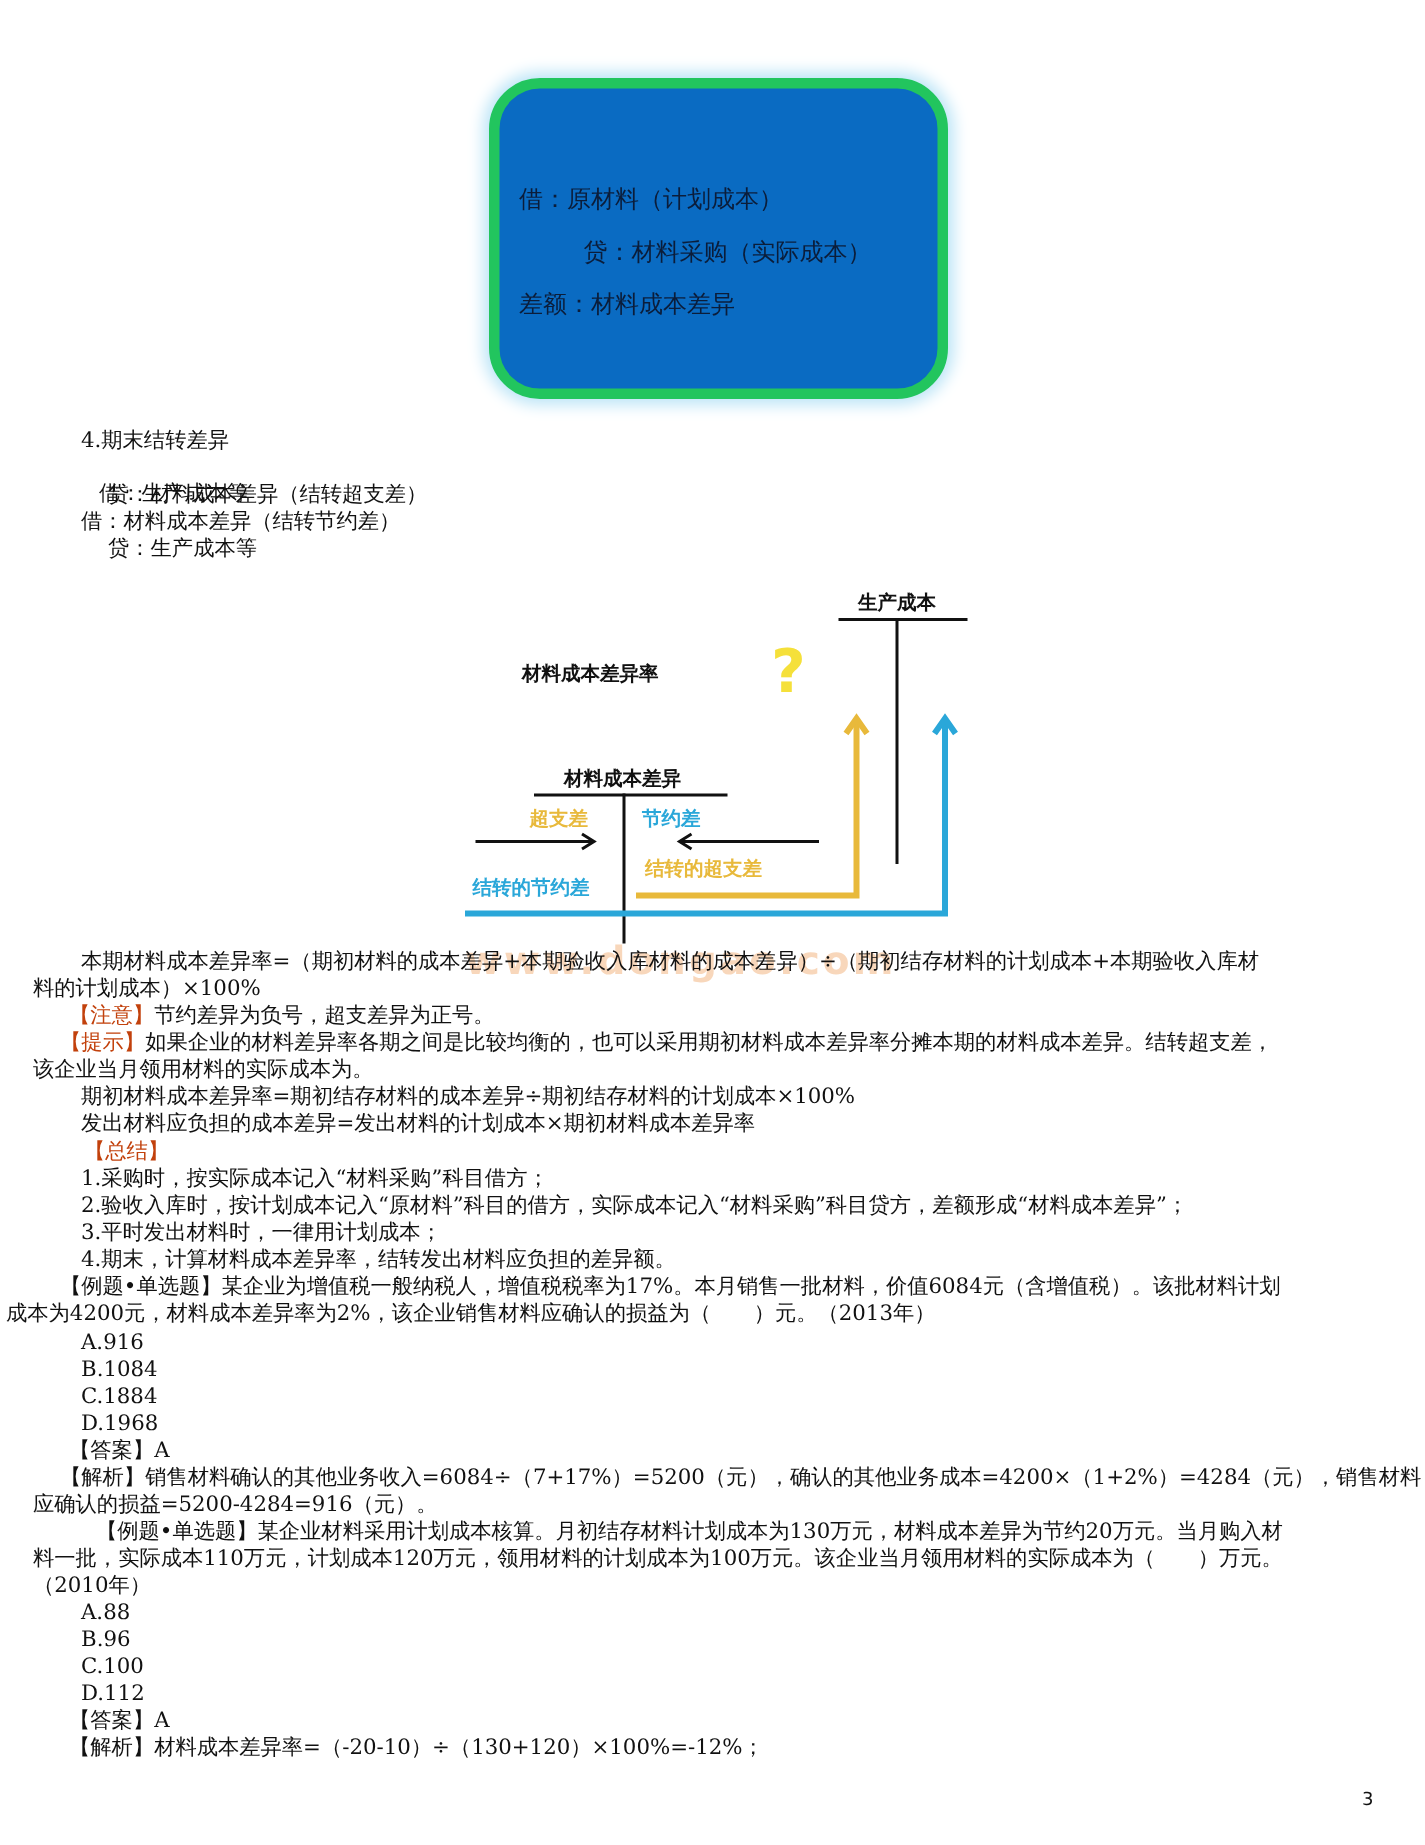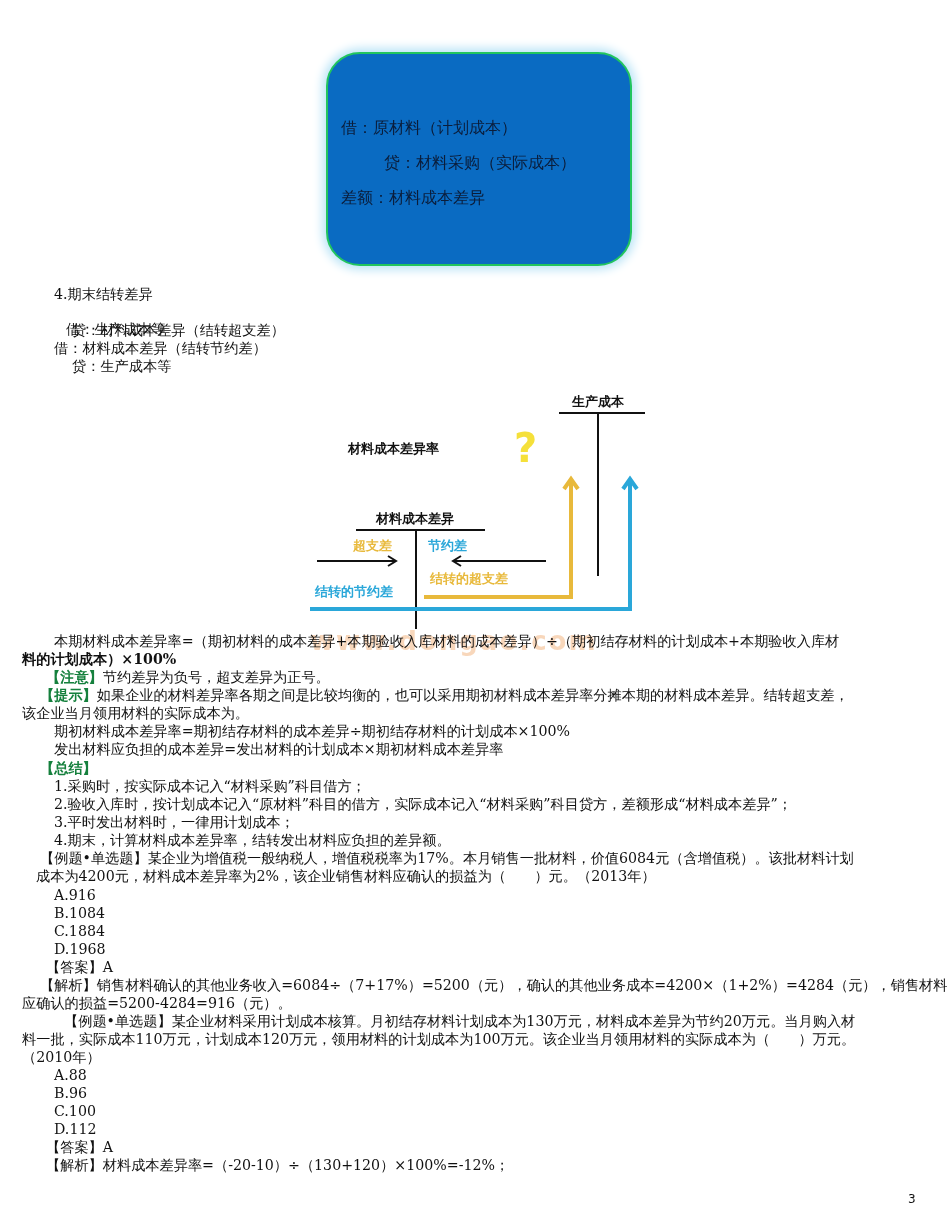--- a/index.html
+++ b/index.html
@@ -7,32 +7,32 @@
     width: 950px; height: 1230px; position: relative; overflow: hidden;
     font-family: "DejaVu Serif", "Liberation Serif", serif;
     color: #111;
   }
   .page { position: absolute; left: 0; top: 0; width: 950px; height: 1230px; }
 
   
   .blue-box {
     position: absolute; left: 326px; top: 52px; width: 306px; height: 214px;
     background: #0a6bc2;
-    border: 2px solid #22c55e;
+    border: 7px solid #22c55e;
     border-radius: 34px;
     box-shadow: 0 0 10px 4px #bde5f7;
     box-sizing: border-box;
   }
   .blue-box .ln {
     position: absolute; font-family: "DejaVu Sans", "Liberation Sans", sans-serif;
     font-size: 16px; color: #0b1d3a; white-space: nowrap;
   }
 
   .txt { position: absolute; font-size: 14.2px; line-height: 18px; white-space: nowrap; }
-  .red { color: #15803d; font-weight: bold; }
+  .red { color: #c2410c; }
 
   
   .diagram { position: absolute; left: 300px; top: 385px; width: 345px; height: 230px; }
   .diagram .lbl { position: absolute; font-family: "DejaVu Sans", "Liberation Sans", sans-serif;
                   font-weight: bold; font-size: 13px; white-space: nowrap; }
   .hline { position: absolute; height: 2px; background: #111; }
   .vline { position: absolute; width: 2px; background: #111; }
   .yellow { color: #e8b93b; }
   .blue { color: #2aa7d9; }
 
@@ -91,40 +91,40 @@
       <polyline points="124,212 271,212 271,95" fill="none" stroke="#e8b93b" stroke-width="4"></polyline>
       <polyline points="264,104 271,94 278,104" fill="none" stroke="#e8b93b" stroke-width="4"></polyline>
       <polyline points="10,224 330,224 330,95" fill="none" stroke="#2aa7d9" stroke-width="4"></polyline>
       <polyline points="323,104 330,94 337,104" fill="none" stroke="#2aa7d9" stroke-width="4"></polyline>
     </svg>
   </div>
 
   <div class="watermark">www.dongao.com</div>
 
   <div class="txt" style="left:54px; top:632px;">本期材料成本差异率=（期初材料的成本差异+本期验收入库材料的成本差异）÷（期初结存材料的计划成本+本期验收入库材</div>
-  <div class="txt" style="left:22px; top:650px;font-weight:bold;">料的计划成本）×100%</div>
+  <div class="txt" style="left:22px; top:650px;">料的计划成本）×100%</div>
 
   <div class="txt" style="left:46px; top:668px;">
     <span class="red">【注意】</span><span>节约差异为负号，超支差异为正号。</span>
   </div>
   <div class="txt" style="left:40px; top:686px;">
     <span class="red">【提示】</span><span>如果企业的材料差异率各期之间是比较均衡的，也可以采用期初材料成本差异率分摊本期的材料成本差异。结转超支差，</span>
   </div>
   <div class="txt" style="left:22px; top:704px;">该企业当月领用材料的实际成本为。</div>
   <div class="txt" style="left:54px; top:722px;">期初材料成本差异率=期初结存材料的成本差异÷期初结存材料的计划成本×100%</div>
   <div class="txt" style="left:54px; top:740px;">发出材料应负担的成本差异=发出材料的计划成本×期初材料成本差异率</div>
 
-  <div class="txt red" style="left:40px; top:759px;">【总结】</div>
+  <div class="txt red" style="left:56px; top:759px;">【总结】</div>
   <div class="txt" style="left:54px; top:777px;">1.采购时，按实际成本记入“材料采购”科目借方；</div>
   <div class="txt" style="left:54px; top:795px;">2.验收入库时，按计划成本记入“原材料”科目的借方，实际成本记入“材料采购”科目贷方，差额形成“材料成本差异”；</div>
   <div class="txt" style="left:54px; top:813px;">3.平时发出材料时，一律用计划成本；</div>
   <div class="txt" style="left:54px; top:831px;">4.期末，计算材料成本差异率，结转发出材料应负担的差异额。</div>
 
   <div class="txt" style="left:40px; top:849px;">【例题•单选题】某企业为增值税一般纳税人，增值税税率为17%。本月销售一批材料，价值6084元（含增值税）。该批材料计划</div>
-  <div class="txt" style="left:36px; top:867px;text-align:right;">成本为4200元，材料成本差异率为2%，该企业销售材料应确认的损益为（　　）元。（2013年）</div>
+  <div class="txt" style="left:4px; top:867px;text-align:right;">成本为4200元，材料成本差异率为2%，该企业销售材料应确认的损益为（　　）元。（2013年）</div>
   <div class="txt" style="left:54px; top:886px;">A.916</div>
   <div class="txt" style="left:54px; top:904px;">B.1084</div>
   <div class="txt" style="left:54px; top:922px;">C.1884</div>
   <div class="txt" style="left:54px; top:940px;">D.1968</div>
   <div class="txt" style="left:46px; top:958px;">【答案】A</div>
   <div class="txt" style="left:40px; top:976px;">【解析】销售材料确认的其他业务收入=6084÷（7+17%）=5200（元），确认的其他业务成本=4200×（1+2%）=4284（元），销售材料</div>
   <div class="txt" style="left:22px; top:994px;">应确认的损益=5200-4284=916（元）。</div>
 
   <div class="txt" style="left:40px; top:1012px;margin-left:24px;">【例题•单选题】某企业材料采用计划成本核算。月初结存材料计划成本为130万元，材料成本差异为节约20万元。当月购入材</div>
   <div class="txt" style="left:22px; top:1030px;">料一批，实际成本110万元，计划成本120万元，领用材料的计划成本为100万元。该企业当月领用材料的实际成本为（　　）万元。</div>

